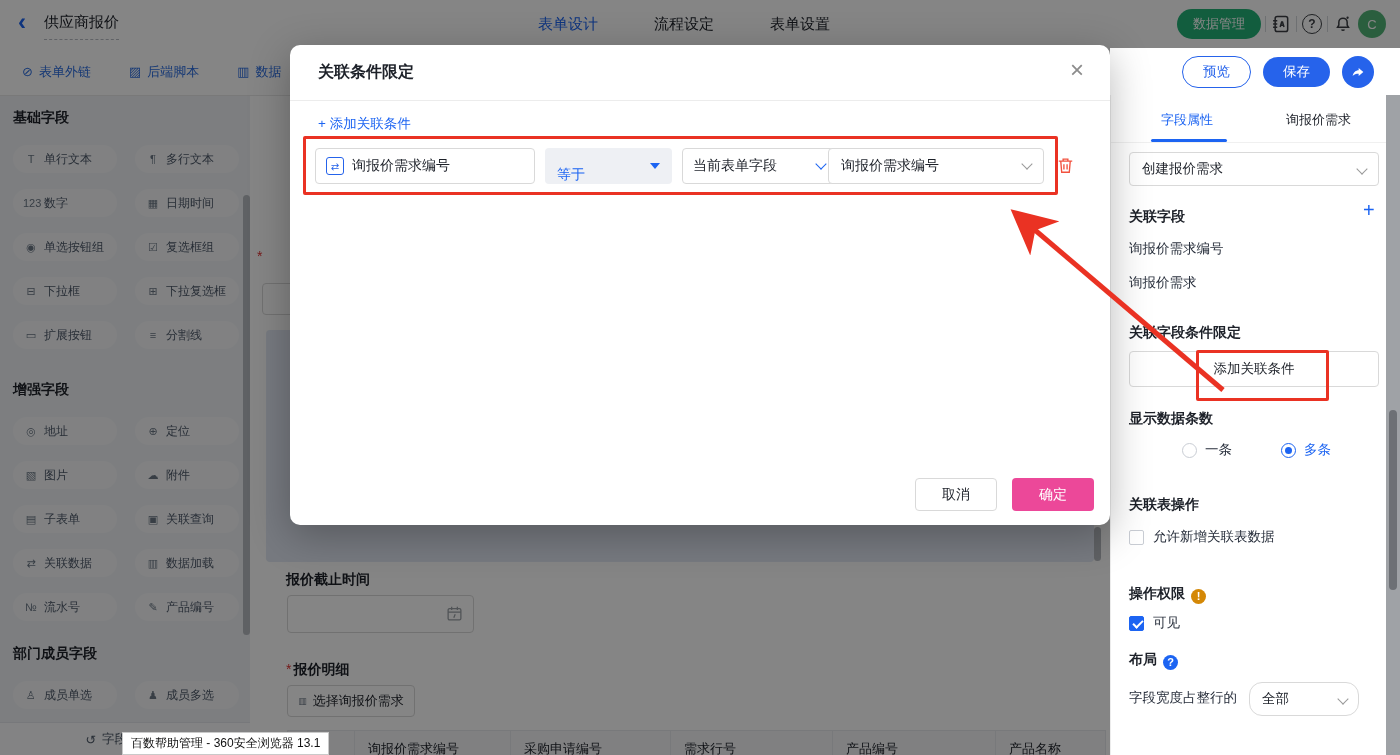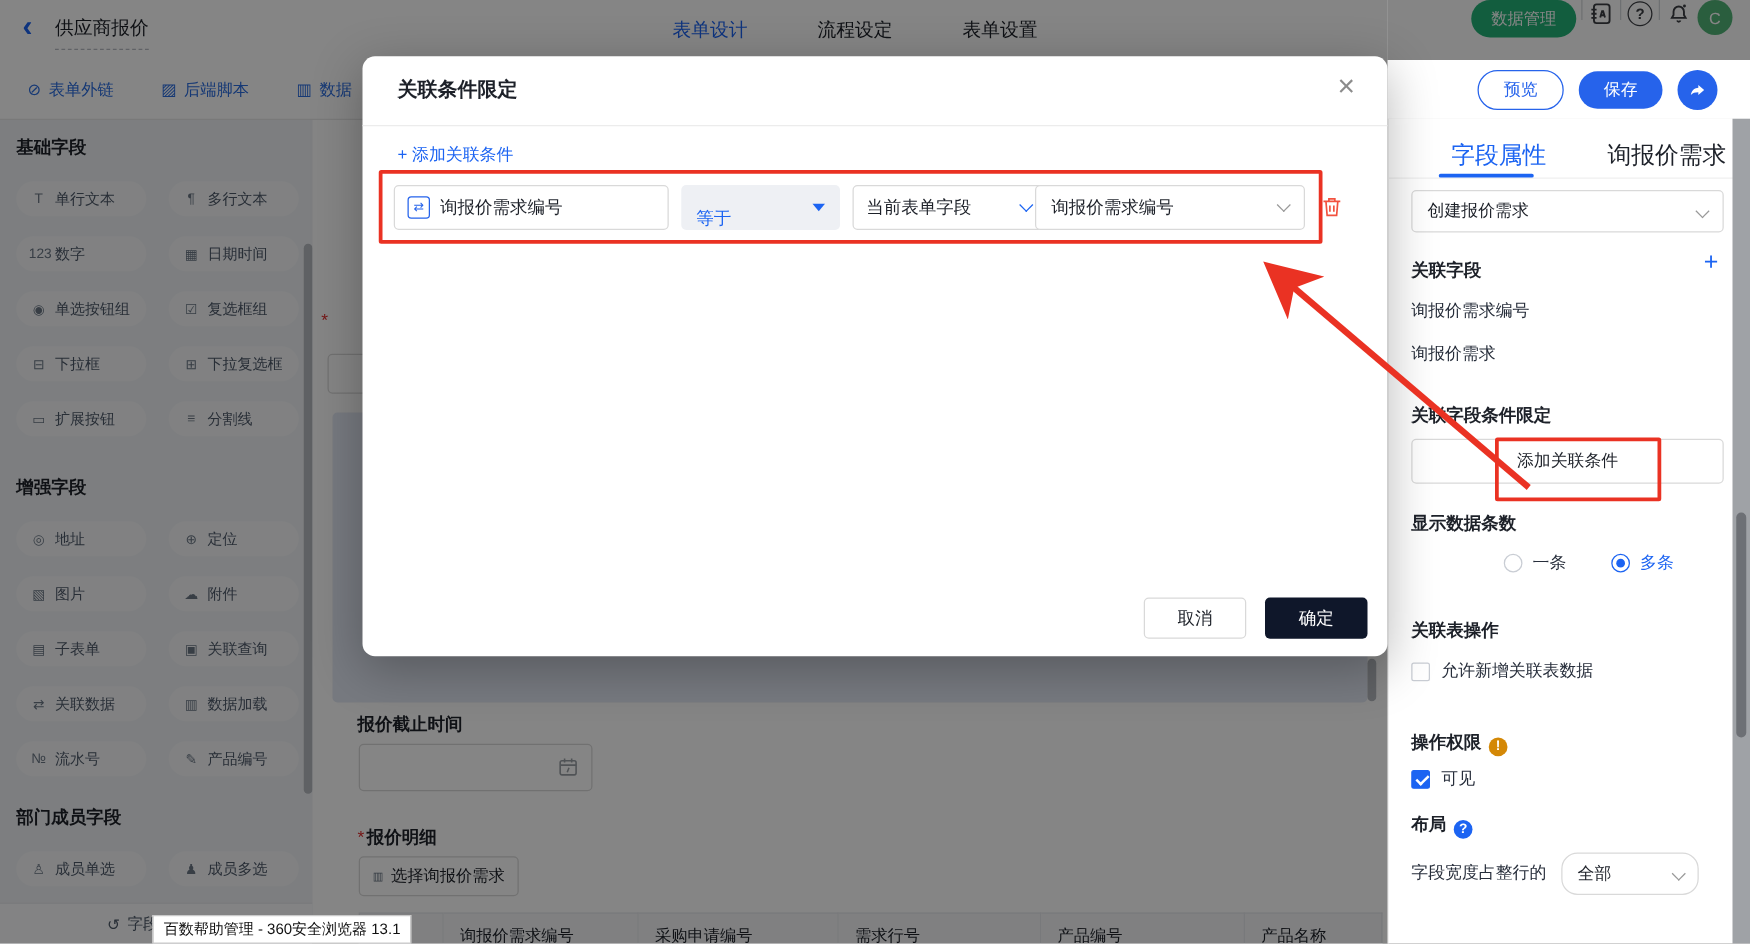--- a/index.html
+++ b/index.html
@@ -6,21 +6,21 @@
   .app{position:relative;width:1400px;height:755px;background:#fff;overflow:hidden;
        font-family:"Liberation Sans","DejaVu Sans",sans-serif;color:#1d2129;font-size:14px;}
   .abs{position:absolute;}
   
   .header{position:absolute;left:0;top:0;width:1400px;height:48px;background:#fff;z-index:5;}
   .back{position:absolute;left:18px;top:8px;font-size:24px;font-weight:bold;color:#1c64f2;cursor:pointer;}
   .h-title{position:absolute;left:44px;top:13px;font-size:15px;color:#1d2129;border-bottom:1px dashed #b8bcc4;padding-bottom:7px;}
   .h-nav{position:absolute;left:538px;top:0;height:48px;display:flex;gap:56px;align-items:center;}
   .nav-tab{font-size:15px;color:#1d2129;cursor:pointer;}
   .nav-tab.active{color:#1c64f2;}
-  .h-right{position:absolute;right:14px;top:0;height:48px;display:flex;gap:4px;}
+  .h-right{position:absolute;right:14px;top:0;height:48px;display:flex;align-items:center;gap:4px;}
   .pill-green{background:#23b377;color:#fff;font-size:13px;border-radius:15px;height:30px;padding:0 16px;display:flex;align-items:center;cursor:pointer;}
   .vsep{width:1px;height:16px;background:#d4d6da;}
   .h-icon{width:22px;height:22px;display:flex;align-items:center;justify-content:center;cursor:pointer;}
   .help-circle{width:18px;height:18px;border:1.6px solid #3c3f44;border-radius:50%;font-size:12px;font-weight:bold;color:#3c3f44;display:flex;align-items:center;justify-content:center;}
   .avatar{width:28px;height:28px;border-radius:50%;background:#52b478;color:#fff;font-size:13px;display:flex;align-items:center;justify-content:center;cursor:pointer;}
   
   .toolbar{position:absolute;left:0;top:48px;width:1400px;height:47px;background:#fff;border-bottom:1px solid #e8e8e8;z-index:5;}
   .tb-items{position:absolute;left:22px;top:0;height:47px;display:flex;gap:38px;align-items:center;}
   .tb-item{display:flex;align-items:center;gap:6px;color:#2b6de0;font-size:13px;cursor:pointer;white-space:nowrap;}
   .tb-icon{font-size:13px;}
@@ -45,21 +45,21 @@
   .c-label{font-weight:bold;font-size:14px;color:#1d2129;}
   .c-input{position:absolute;border:1px solid #d9d9d9;border-radius:4px;background:#fff;}
   .c-btn{display:flex;align-items:center;justify-content:center;gap:6px;border:1px solid #d9d9d9;border-radius:4px;background:#fff;font-size:13px;color:#1d2129;cursor:pointer;}
   .tbl{position:absolute;left:37px;top:635px;display:flex;}
   .th{height:120px;padding:9px 0 0 13px;box-sizing:border-box;background:#f5f6f8;border:1px solid #e6e8eb;border-left:none;font-size:13px;color:#1d2129;white-space:nowrap;overflow:hidden;}
   .th:first-child{border-left:1px solid #e6e8eb;}
   .cv-scroll{position:absolute;left:844px;top:432px;width:7px;height:34px;border-radius:4px;background:#b6bac0;}
   
   .panel{position:absolute;left:1110px;top:95px;width:290px;height:660px;background:#fff;border-left:1px solid #ececec;z-index:6;}
   .p-tabs{position:absolute;left:0;top:0;width:290px;height:47px;border-bottom:1px solid #f0f0f0;}
-  .p-tab{position:absolute;top:16px;font-size:19px;color:#1d2129;cursor:pointer;}
+  .p-tab{position:absolute;top:16px;font-size:13px;color:#1d2129;cursor:pointer;}
   .p-tab.active{color:#1c64f2;}
   .p-underline{position:absolute;top:44px;height:3px;background:#1c64f2;border-radius:2px;}
   .p-select{position:absolute;border:1px solid #d9d9d9;border-radius:4px;background:#fff;display:flex;align-items:center;padding:0 12px;font-size:13.5px;color:#1d2129;cursor:pointer;box-sizing:border-box;}
   .p-bold{position:absolute;font-weight:bold;font-size:14px;color:#1d2129;}
   .p-item{position:absolute;font-size:13.5px;color:#272e3b;}
   .caret{width:7px;height:7px;border-right:1.6px solid #999;border-bottom:1.6px solid #999;transform:rotate(45deg);margin-top:-4px;}
   .caret.blue{border-color:#1c64f2;}
   .plus{position:absolute;color:#1c64f2;font-size:20px;font-weight:400;cursor:pointer;}
   .radio{width:15px;height:15px;border-radius:50%;border:1px solid #c9cdd4;background:#fff;box-sizing:border-box;flex:none;}
   .radio.on{border:1.5px solid #1c64f2;display:flex;align-items:center;justify-content:center;}
@@ -77,21 +77,21 @@
   .m-title{position:absolute;left:28px;top:17px;font-size:16px;font-weight:600;color:#1d2129;}
   .m-close{position:absolute;right:26px;top:13px;font-size:24px;color:#8c8c8c;cursor:pointer;line-height:1;}
   .m-div{position:absolute;left:0;top:55px;width:820px;height:1px;background:#ececec;}
   .m-link{position:absolute;left:28px;top:70px;font-size:13.5px;color:#1c64f2;cursor:pointer;text-align:center;}
   .m-field{position:absolute;top:103px;height:36px;border:1px solid #d9d9d9;border-radius:4px;background:#fff;display:flex;align-items:center;box-sizing:border-box;font-size:14px;color:#1d2129;cursor:pointer;}
   .m-op{position:absolute;top:103px;height:36px;border-radius:4px;background:#eef0f4;display:flex;align-items:flex-end;box-sizing:border-box;font-size:14px;color:#1c64f2;cursor:pointer;}
   .tri{width:0;height:0;border-left:5px solid transparent;border-right:5px solid transparent;border-top:6px solid #1c64f2;}
   .fic{width:16px;height:16px;border:1.3px solid #2563eb;border-radius:3px;color:#2563eb;font-size:10px;display:flex;align-items:center;justify-content:center;margin:0 8px 0 10px;flex:none;}
   .m-btn{position:absolute;top:433px;width:82px;height:33px;border-radius:4px;display:flex;align-items:center;justify-content:center;font-size:14px;cursor:pointer;box-sizing:border-box;}
   .m-cancel{left:625px;border:1px solid #d9d9d9;color:#1d2129;background:#fff;}
-  .m-ok{left:722px;background:#0f172a;color:#fff;}
+  .m-ok{left:722px;background:#ec4899;color:#fff;}
   
   .anno{position:absolute;border:3px solid #ea3223;z-index:200;pointer-events:none;border-radius:2px;}
   .arrow-svg{position:absolute;left:0;top:0;width:1400px;height:755px;z-index:200;pointer-events:none;}
   
   .tooltip{position:absolute;left:122px;top:732px;height:23px;background:#fff;border:1px solid #c9c9c9;box-sizing:border-box;display:flex;align-items:center;padding:0 8px;font-size:12px;color:#111;z-index:300;white-space:nowrap;}
 </style>
 </head>
 <body>
 
 <div class="app">
@@ -314,21 +314,21 @@
         <div class="p-item" style="left: 18px; top: 145px;">询报价需求编号</div>
         <div class="p-item" style="left: 18px; top: 179px;">询报价需求</div>
       </div>
 
     <div class="p-bold" style="left:18px;top:229px;">关联字段条件限定</div>
     <div class="p-select" style="left:18px;top:256px;width:250px;height:36px;justify-content:center;">
       <span>添加关联条件</span>
     </div>
 
     <div class="p-bold" style="left:18px;top:315px;">显示数据条数</div>
-    <div class="abs" style="left:92px;top:346px;display:flex;gap:36px;font-family:Liberation Mono, monospace;">
+    <div class="abs" style="left:71px;top:346px;display:flex;gap:49px;font-family:Liberation Mono, monospace;">
         <div style="display: flex; align-items: center; gap: 8px;">
           <span class="radio"></span>
           <span style="font-size: 13.5px; color: rgb(39, 46, 59);">一条</span>
         </div>
         <div style="display: flex; align-items: center; gap: 8px;">
           <span class="radio on"></span>
           <span style="font-size: 13.5px; color: rgb(28, 100, 242);">多条</span>
         </div>
       </div>
 

